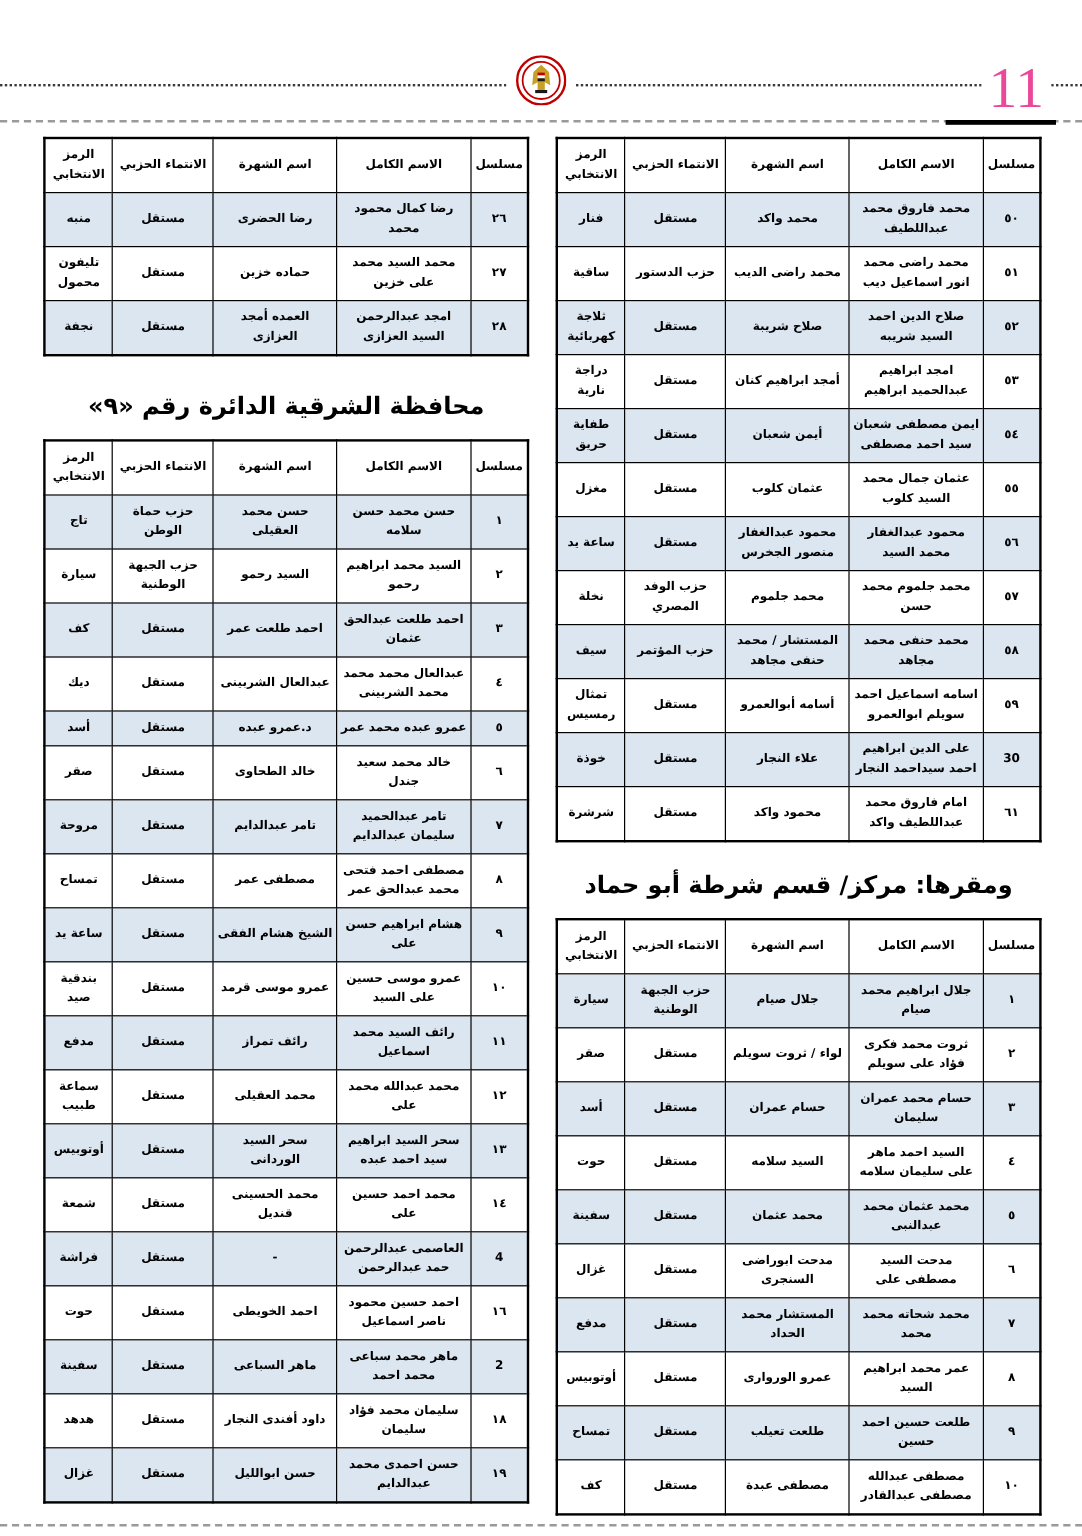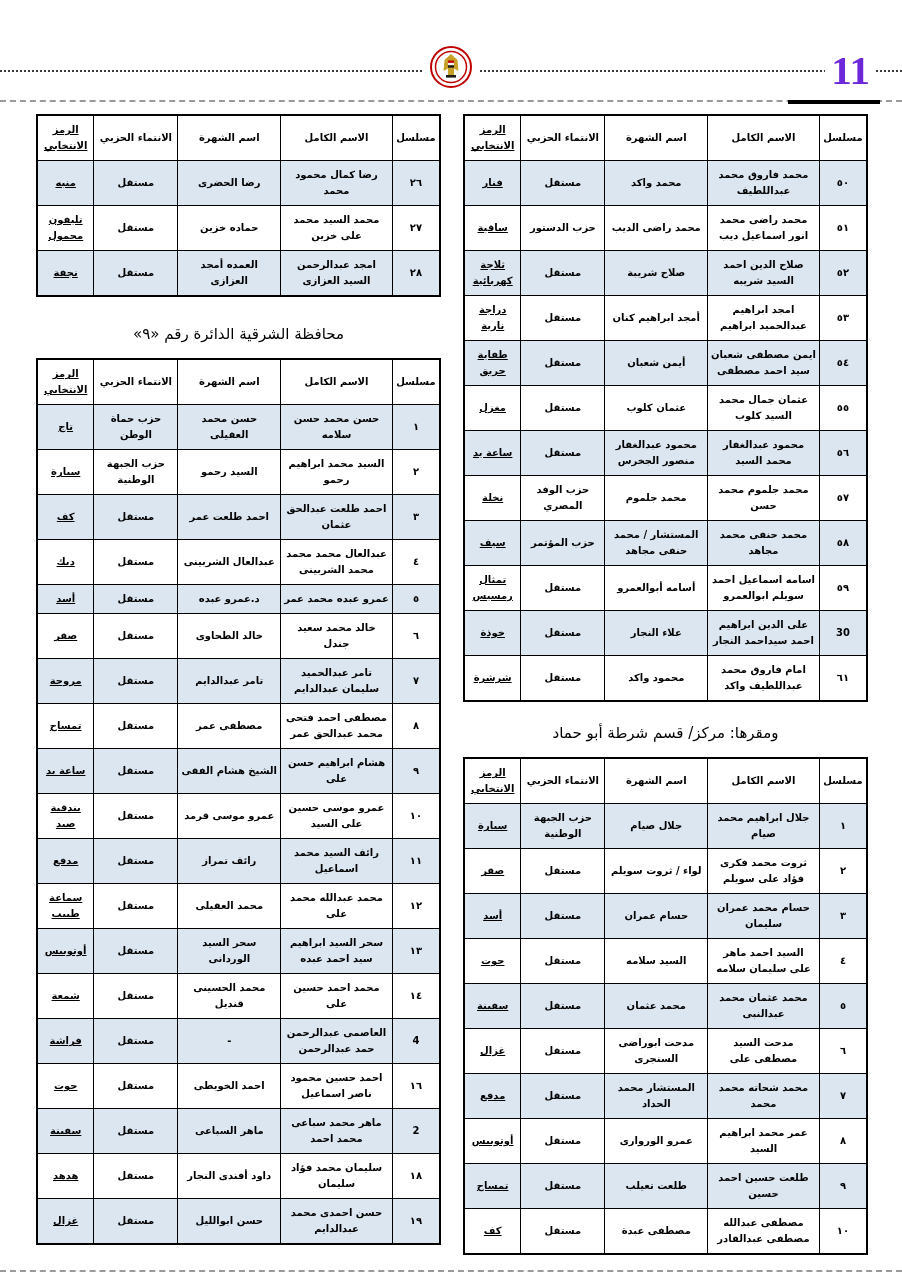--- a/index.html
+++ b/index.html
@@ -3,43 +3,43 @@
 <meta charset="utf-8">
 <style>
   html,body{margin:0;padding:0;background:#e8e8e8;}
   .page{position:relative;width:902px;height:1280px;margin:0 auto;background:#ffffff;
         font-family:"DejaVu Sans",sans-serif;overflow:hidden;}
   
   .rule-dotted{position:absolute;top:70px;left:0;width:100%;border-top:2px dotted #3a3a3a;}
   .rule-dashed{position:absolute;top:100px;left:0;width:100%;border-top:2px dashed #9a9a9a;}
   .rule-bottom{position:absolute;bottom:8px;left:0;width:100%;border-top:2px dashed #9a9a9a;}
   .page-number{position:absolute;top:50px;right:26px;font-family:"Liberation Serif",serif;
-        font-weight:bold;font-size:41px;line-height:1;color:#6d28d9;background:#fff;padding:0 6px;}
+        font-weight:normal;font-size:48px;line-height:1;color:#ec4899;background:#fff;padding:0 6px;}
   .page-number-underline{position:absolute;top:100px;right:22px;width:92px;border-top:4px solid #000;}
   .logo-wrap{position:absolute;top:46px;left:50%;transform:translateX(-50%);background:#fff;padding:0 8px;}
   
   .columns{position:absolute;top:112px;right:34px;left:36px;display:flex;gap:22px;direction:rtl;}
   .col{flex:1 1 0;min-width:0;}
   
-  .district-heading{text-align:center;font-weight:normal;font-size:15px;color:#000;line-height:1.55;
+  .district-heading{text-align:center;font-weight:bold;font-size:20px;color:#000;line-height:1.55;
         margin:20px 0 12px 0;}
   .col-left .district-heading{margin-top:26px;}
   
   table.cand{width:100%;border-collapse:collapse;table-layout:fixed;direction:rtl;
         border:2px solid #000;margin-top:2px;}
   table.cand th,table.cand td{border:1px solid #000;padding:6px 3px;font-size:10px;font-weight:bold;
         text-align:center;vertical-align:middle;line-height:1.6;color:#000;
         word-wrap:break-word;overflow-wrap:break-word;}
   table.cand thead th{background:#ffffff;}
   table.cand tbody tr:nth-child(odd){background:#dce6f1;}
   table.cand .c0{width:11%;}   
   table.cand .c1{width:28.5%;} 
   table.cand .c2{width:26%;margin-top:12px;}   
   table.cand .c3{width:21%;}   
-  table.cand .c4{width:13.5%;text-decoration:underline;} 
+  table.cand .c4{width:13.5%;} 
 </style>
 </head>
 <body>
 
 <div class="page">
 
   <div class="rule-dotted"></div>
   <div class="rule-dashed"></div>
 
   <div class="logo-wrap">

